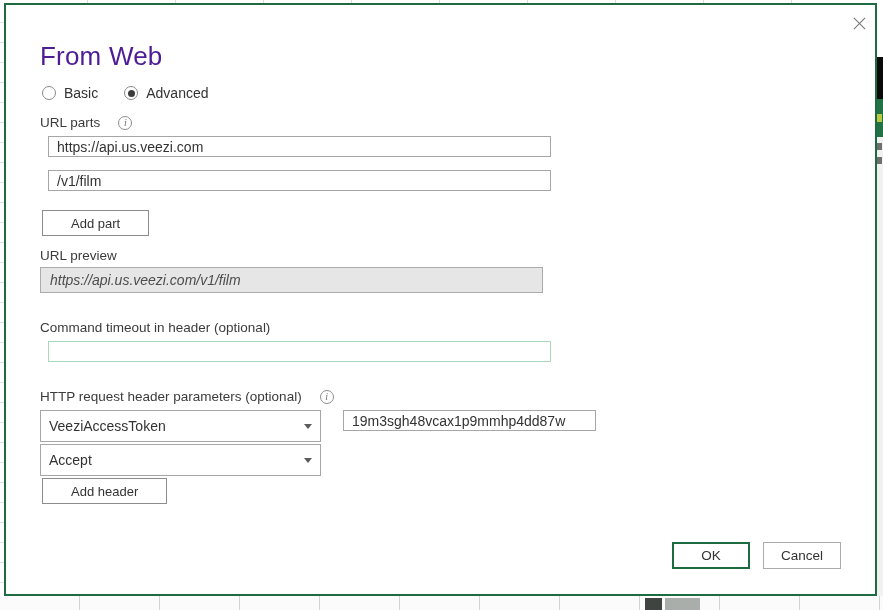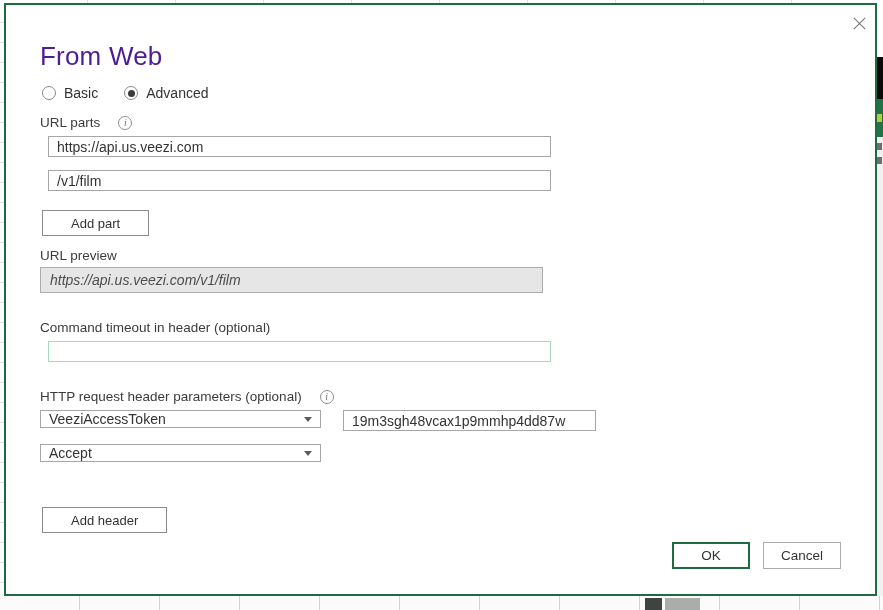--- a/index.html
+++ b/index.html
@@ -50,21 +50,21 @@
     padding:0 8px;font-size:14px;color:#333;font-family:"Liberation Sans",sans-serif;outline:none;background:#fff;margin-left:8px;}
   .preview-box{position:absolute;left:34px;width:503px;height:26px;border:1px solid #ababab;
     background:#e6e6e6;display:flex;align-items:center;padding:0 9px;
     font-size:14px;font-style:italic;color:#4d4d4d;}
   .timeout-input{border:1px solid #a7d9bc;}
 
   .small-btn{position:absolute;background:#fff;border:1px solid #8c8c8c;color:#333;
     font-size:13px;font-family:"Liberation Sans",sans-serif;padding:4px 28px;height:26px;cursor:pointer;}
 
   .dropdown{position:absolute;width:281px;height:14px;border:1px solid #a6a6a6;background:#fff;
-    display:flex;align-items:center;padding:8px 8px;font-size:14px;color:#333;cursor:pointer;}
+    display:flex;align-items:center;padding:15px 8px;font-size:14px;color:#333;cursor:pointer;}
   .dropdown .caret{margin-left:auto;width:0;height:0;border-left:4px solid transparent;
     border-right:4px solid transparent;border-top:5px solid #5c5c5c;}
   .hdr-value{left:329px;width:253px;}
 
   .footer-btn{position:absolute;top:537px;width:78px;height:27px;background:#fff;
     font-size:13.5px;color:#333;font-family:"Liberation Sans",sans-serif;cursor:pointer;}
   .ok-btn{left:666px;border:2px solid #1e6b41;}
   .cancel-btn{left:757px;border:1px solid #ababab;}
 </style>
 </head>
@@ -136,17 +136,17 @@
     <span>VeeziAccessToken</span>
     <span class="caret"></span>
   </div>
   <input class="text-input hdr-value" style="top: 405px;" type="text" value="19m3sgh48vcax1p9mmhp4dd87w">
 
   <div class="dropdown" style="left:34px;top:439px;">
     <span>Accept</span>
     <span class="caret"></span>
   </div>
 
-  <button class="small-btn" style="left:36px;top:473px;margin-top:29px;">Add header</button>
+  <button class="small-btn" style="left:36px;top:473px;">Add header</button>
 
   <button class="footer-btn ok-btn">OK</button>
   <button class="footer-btn cancel-btn">Cancel</button>
 </div>
 
 </body></html>

